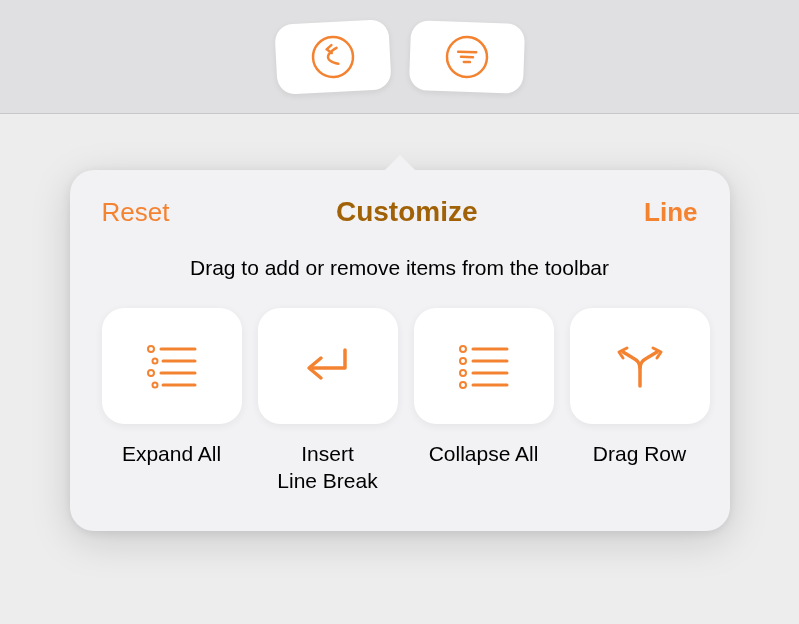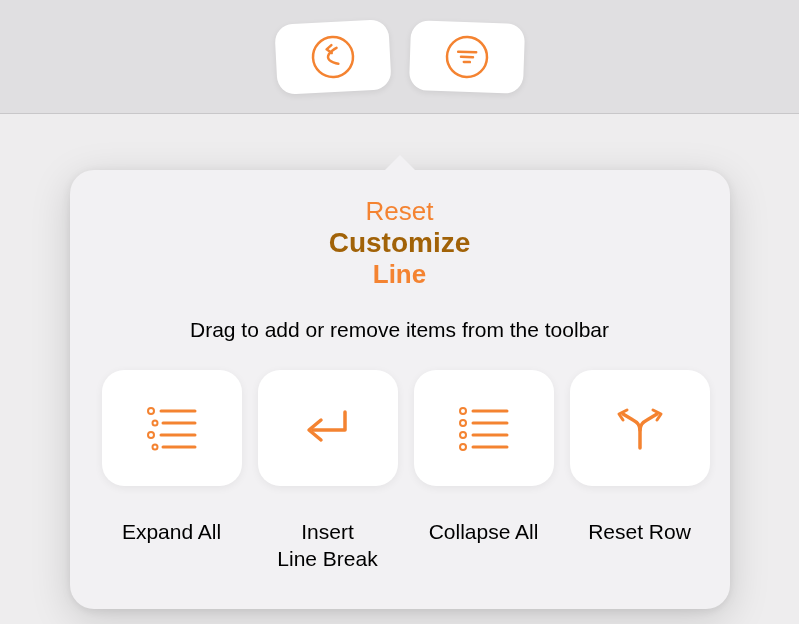--- a/index.html
+++ b/index.html
@@ -61,21 +61,20 @@
       height: 0;
       border-left: 18px solid transparent;
       border-right: 18px solid transparent;
       border-bottom: 18px solid #f2f1f3;
     }
     .popover-header {
       display: flex;
       justify-content: space-between;
       align-items: center;
       padding: 6px 4px 10px 4px;
-      flex-direction: column;
     }
     .reset-btn, .done-btn {
       color: #f48331;
       font-size: 26px;
       font-weight: 400;
       cursor: pointer;
     }
     .done-btn {
       font-weight: 600;
     }
@@ -94,21 +93,20 @@
       display: flex;
       justify-content: space-between;
       gap: 16px;
       padding: 0 4px;
     }
     .item {
       display: flex;
       flex-direction: column;
       align-items: center;
       width: 140px;
-      gap: 16px;
     }
     .item-icon-box {
       width: 140px;
       height: 116px;
       background: #ffffff;
       border-radius: 22px;
       display: flex;
       align-items: center;
       justify-content: center;
       box-shadow: 0 2px 8px rgba(0,0,0,0.06);
@@ -213,17 +211,17 @@
         <span>
           <svg width="58" height="52" viewBox="0 0 58 52" fill="none">
             <path d="M 29 46 L 29 28 C 29 24 26 20 22 18 L 12 12" stroke="#f48331" stroke-width="3.5" fill="none" stroke-linecap="round"></path>
             <path d="M 29 28 C 29 24 32 20 36 18 L 46 12" stroke="#f48331" stroke-width="3.5" fill="none" stroke-linecap="round"></path>
             <path d="M 10 6 L 10 16 M 6 10 L 16 10" stroke="#f48331" stroke-width="0" fill="none"></path>
             <path d="M 16 8 L 8 12 L 12 18" stroke="#f48331" stroke-width="3" fill="none" stroke-linecap="round" stroke-linejoin="round"></path>
             <path d="M 42 8 L 50 12 L 46 18" stroke="#f48331" stroke-width="3" fill="none" stroke-linecap="round" stroke-linejoin="round"></path>
           </svg>
         </span>
       </div>
-      <div class="item-label">Reset Row</div>
+      <div class="item-label">Drag Row</div>
     </div>
 
   </div>
 </div>
 
 </body></html>

